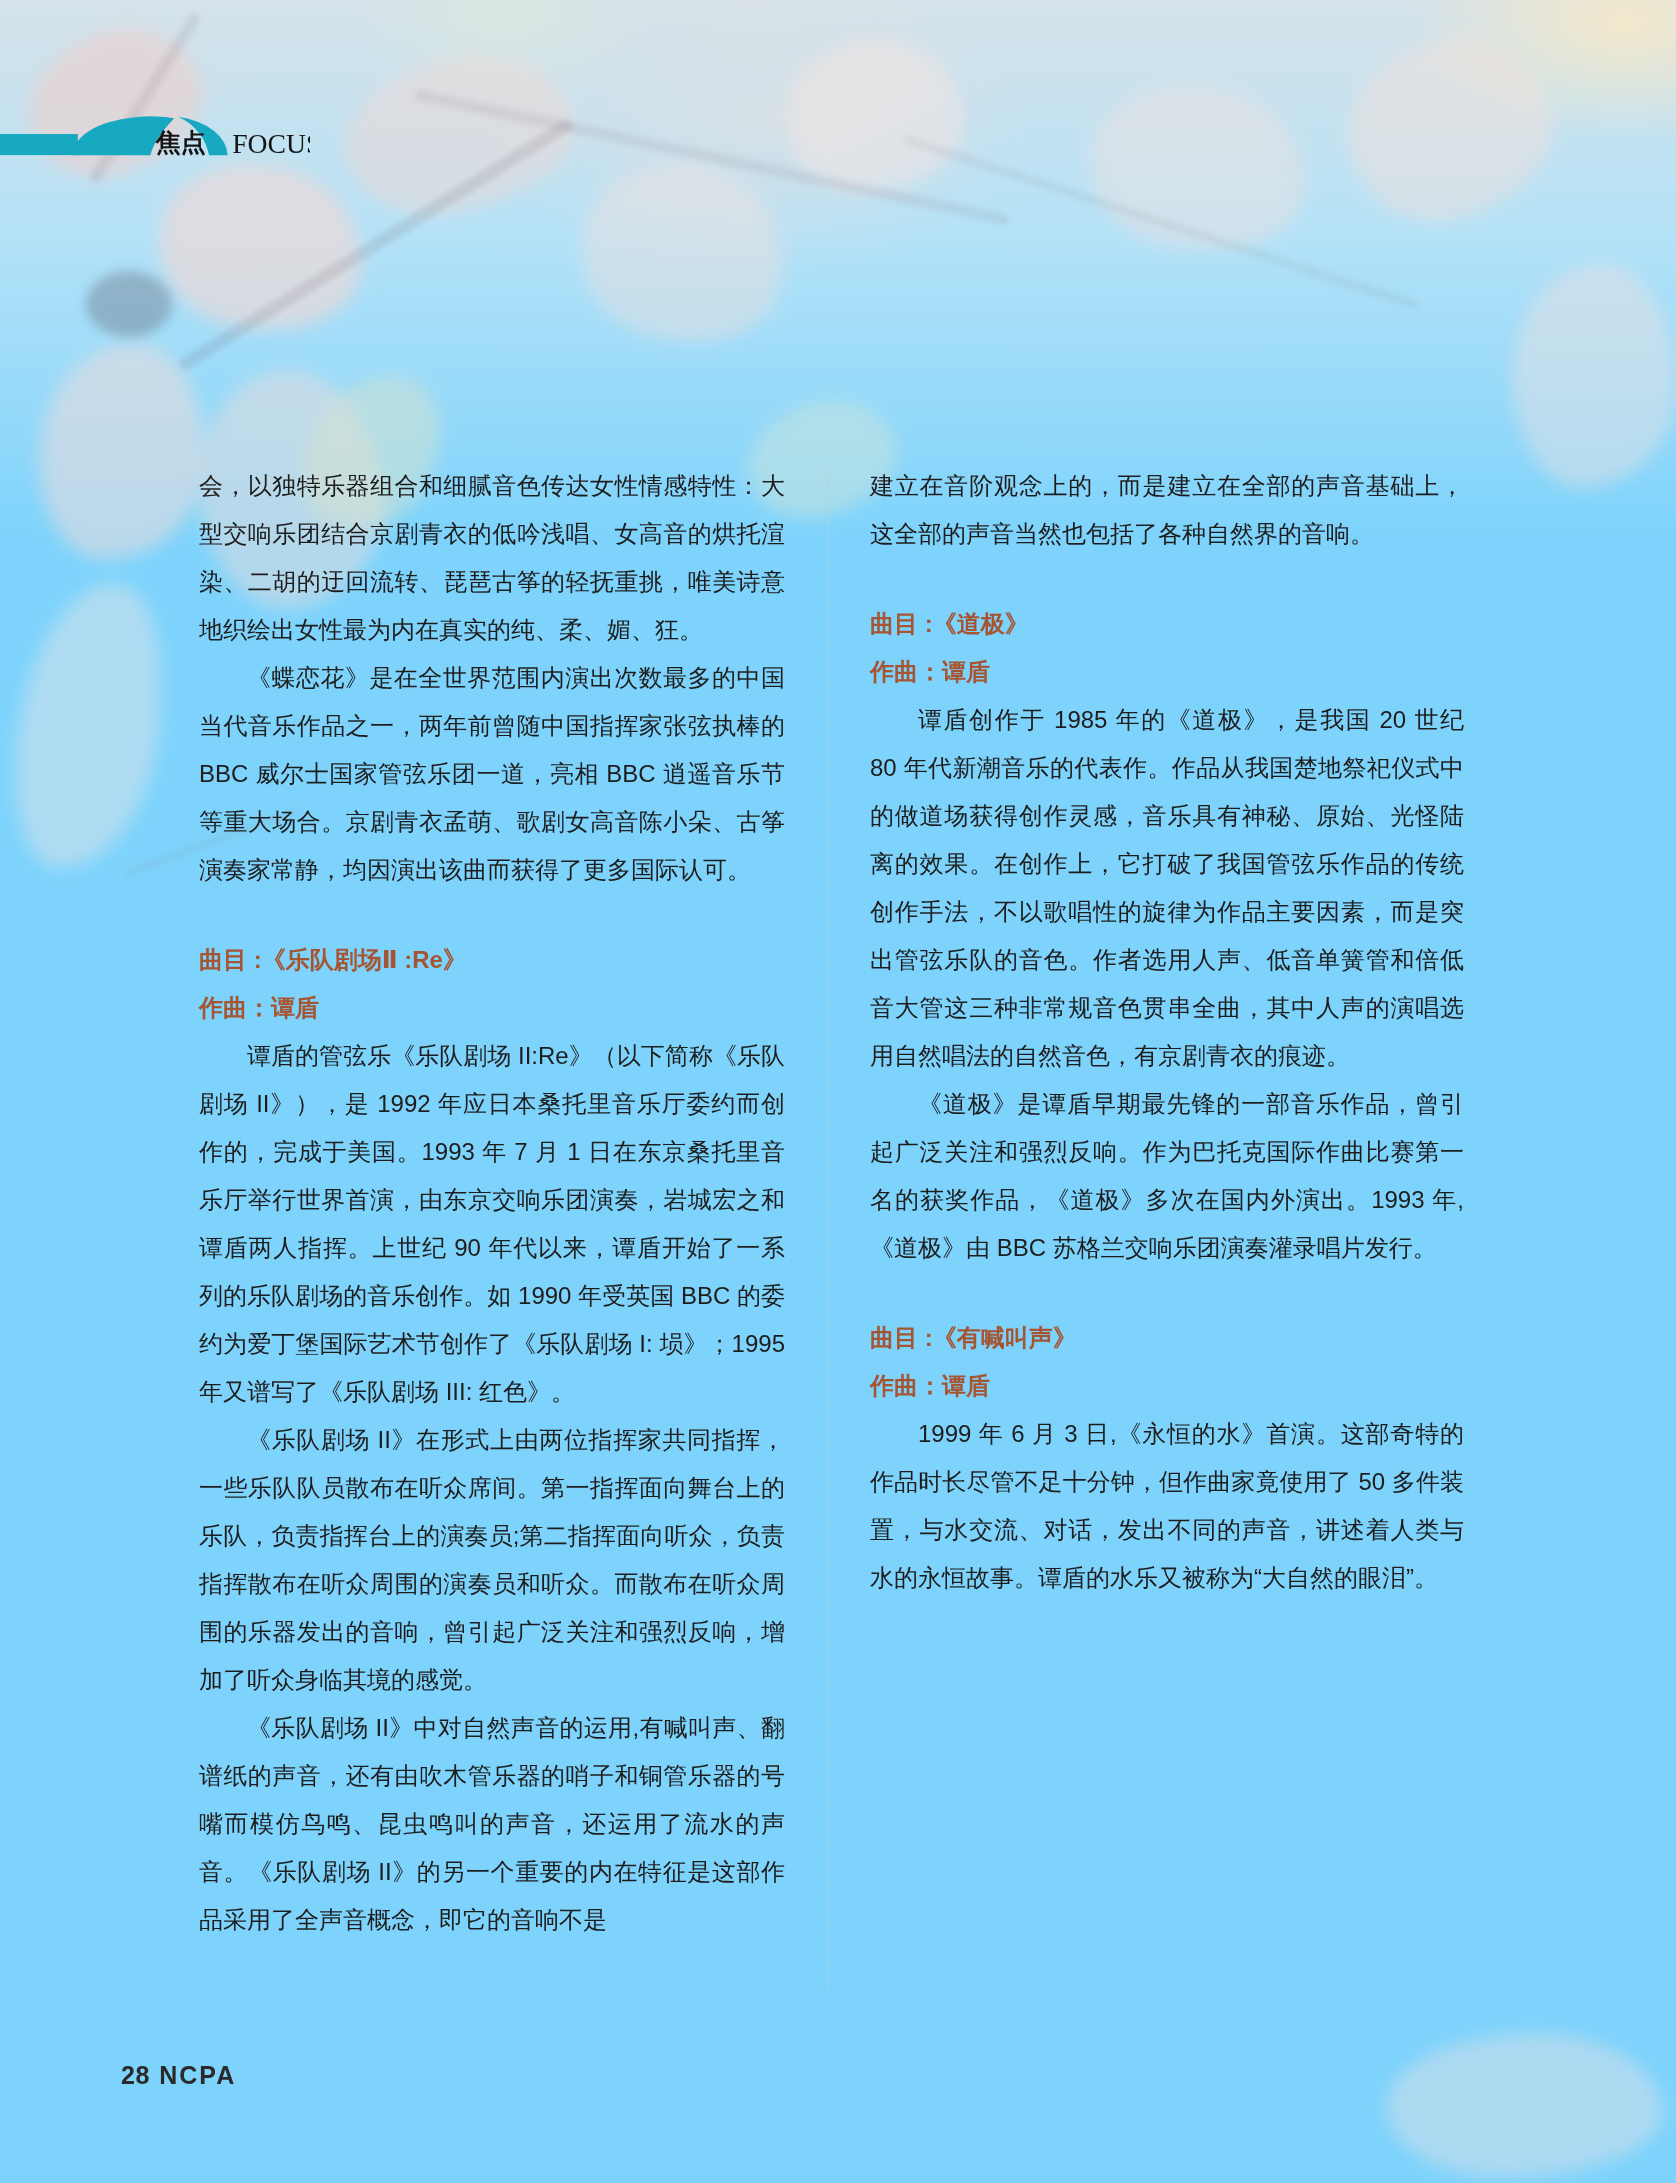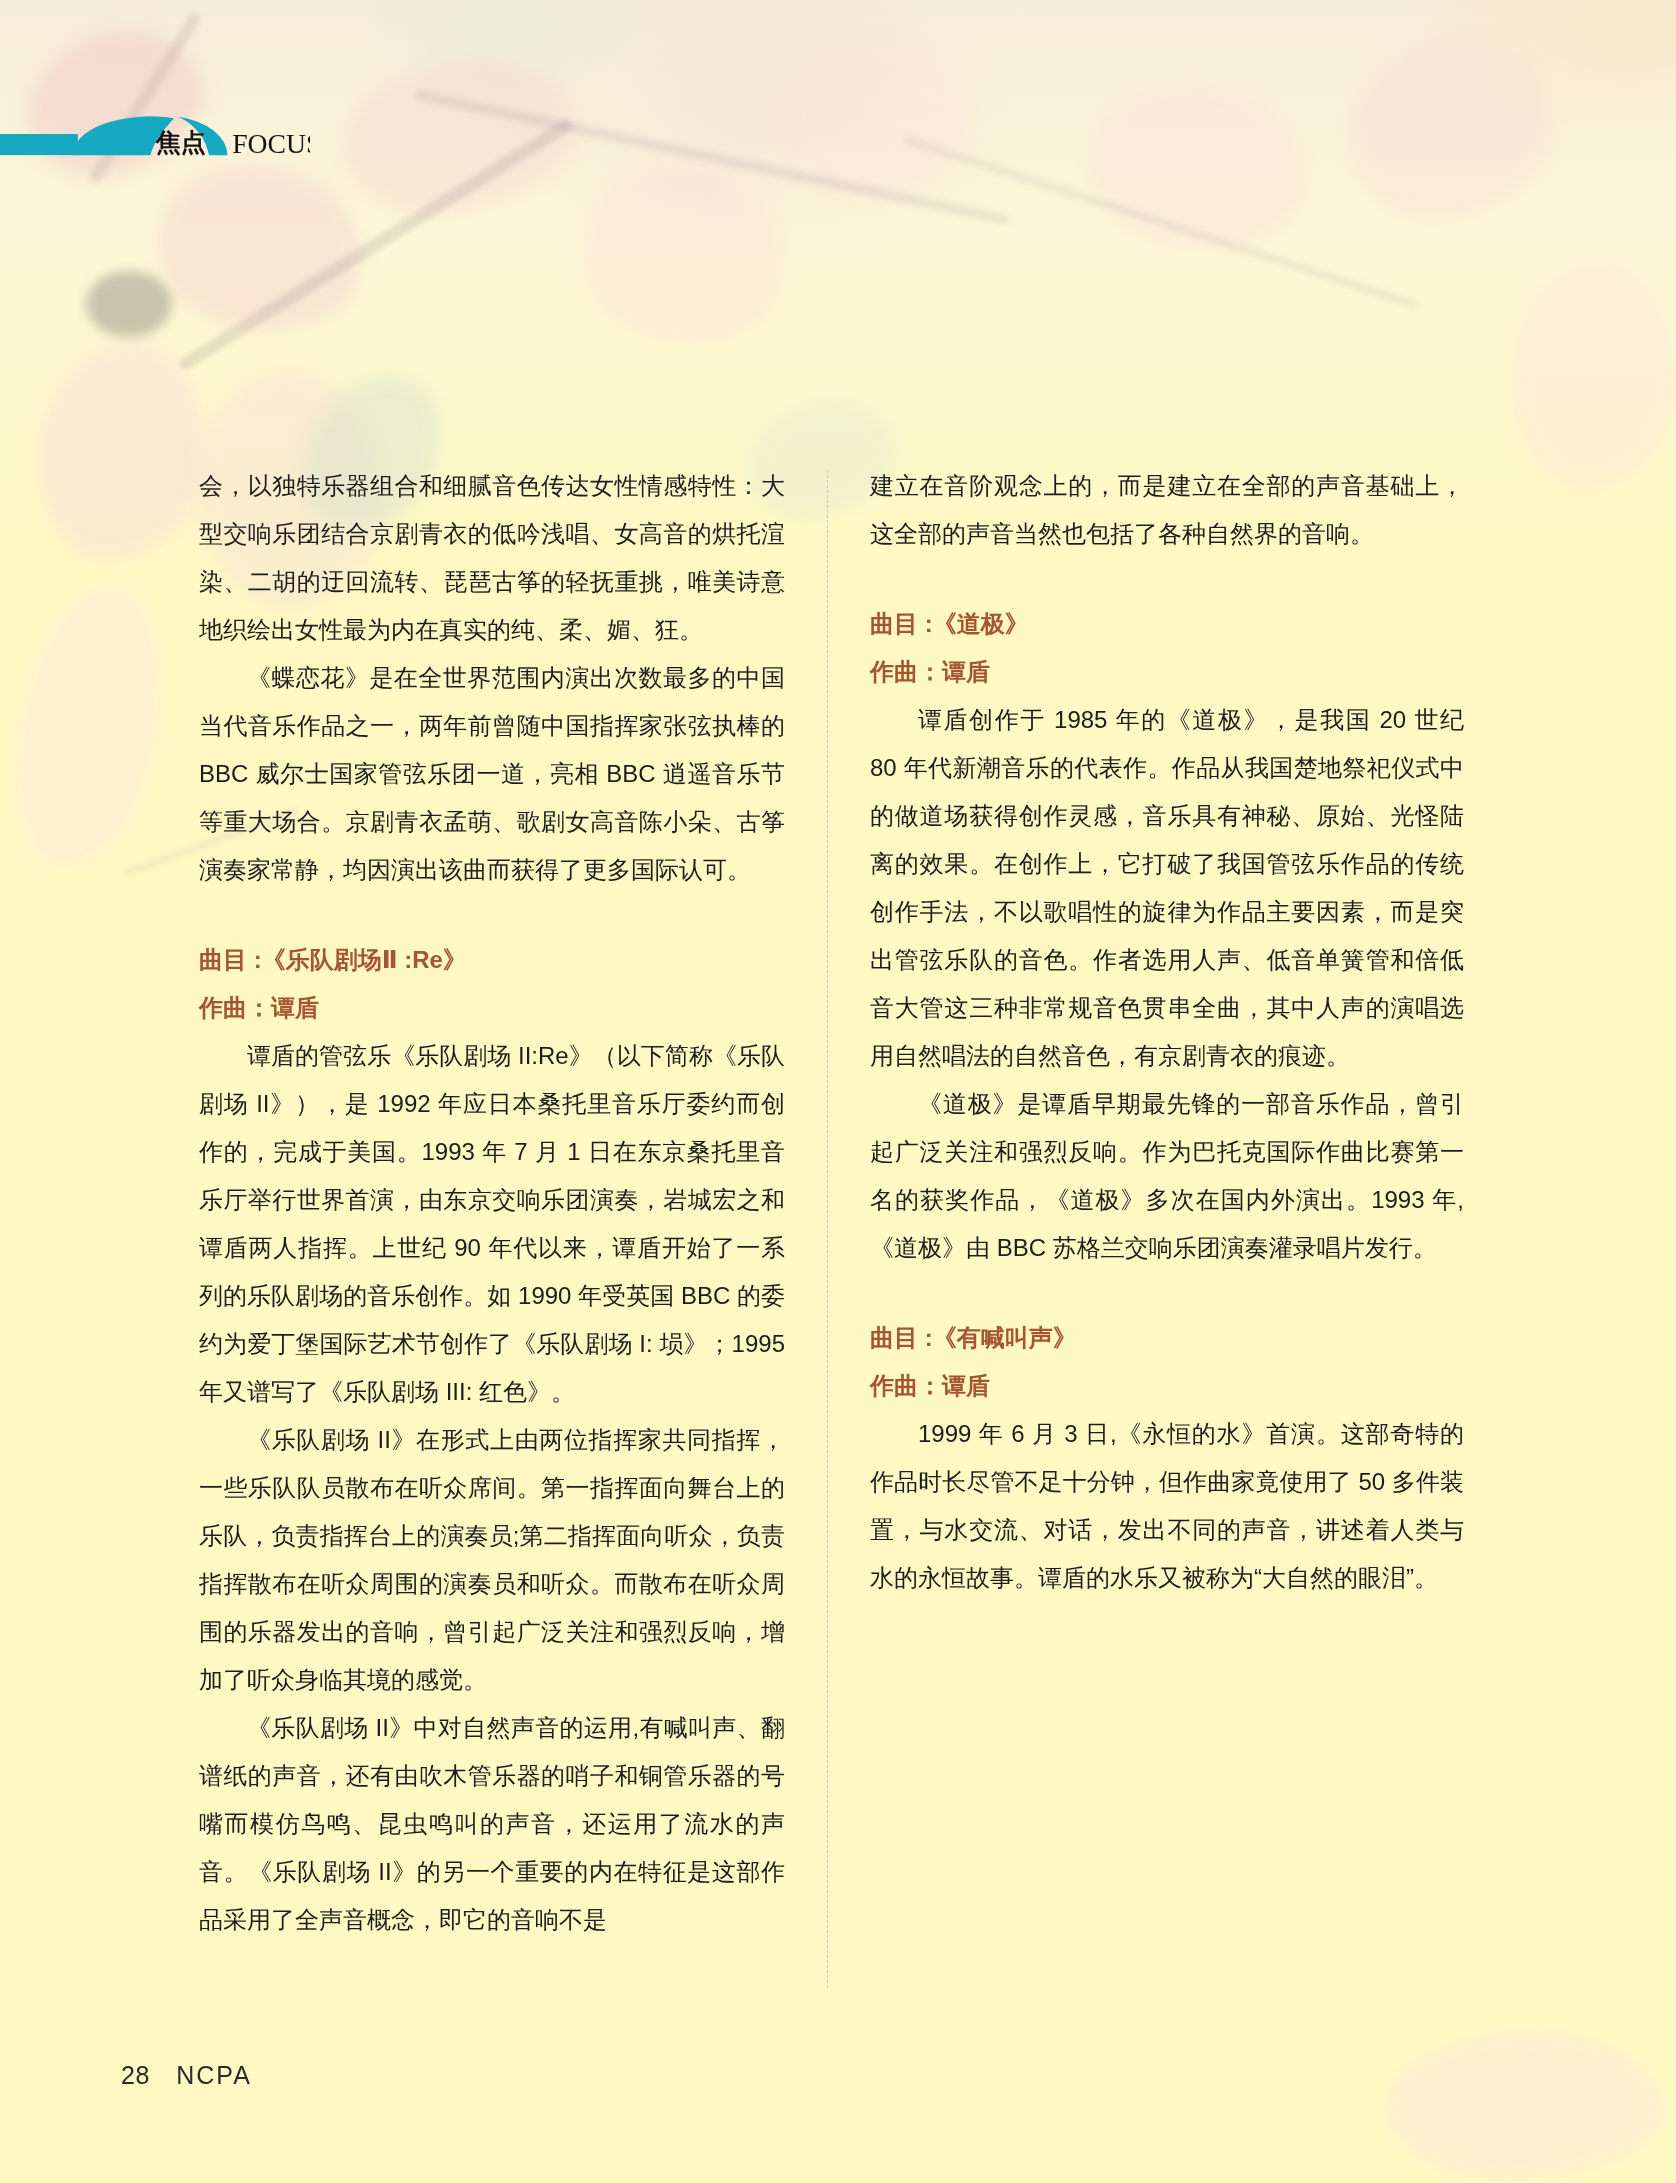--- a/index.html
+++ b/index.html
@@ -1,19 +1,19 @@
 <!DOCTYPE html>
 <html style="--accent-teal: #17a9c1; --section-heading: #a65532; --body-text: #1d1d1d; --divider: #c9c9c9;font-size:10.6px"><head>
 <meta charset="utf-8">
 <style>
   html,body{margin:0;padding:0;background:#ffffff;}
   .page{
     position:relative;
     width:1676px;height:2183px;
-    background:#fef9c3;
+    background:#7dd3fc;
     overflow:hidden;
     font-family:"Liberation Sans","DejaVu Sans",sans-serif;
     color:var(--body-text,#1d1d1d);
   }
   
   .decor{position:absolute;pointer-events:none;}
   .top-wash{
     left:0;top:0;width:1676px;height:568px;
     background:
       radial-gradient(ellipse 284px 158px at 97% 4%, rgba(248,233,198,0.85), rgba(248,233,198,0) 75%),
@@ -39,22 +39,22 @@
   .col p.cont{text-indent:0;}
   .section-head{margin-top:42px;font-weight:bold;color:var(--section-heading,#a65532);}
   .sec-title,.sec-composer{text-indent:0;}
   .column-divider{
     position:absolute;left:827px;top:470px;height:1518px;width:0;
     border-left:1.3px dashed var(--divider,#c9c9c9);
   }
   
   .footer{
     position:absolute;left:121px;top:2061px;
-    font-size:25px;color:#2a2a2a;font-weight:400;
-    display:flex;gap:26px;align-items:flex-end;
+    font-size:25px;color:#2a2a2a;font-weight:700;
+    display:flex;gap:9px;align-items:flex-end;
     letter-spacing:0.7px;
   }
   .journal{letter-spacing:2px;}
 </style>
 </head>
 <body>
 
 <div class="page">
 
   <div class="decor top-wash"></div>

